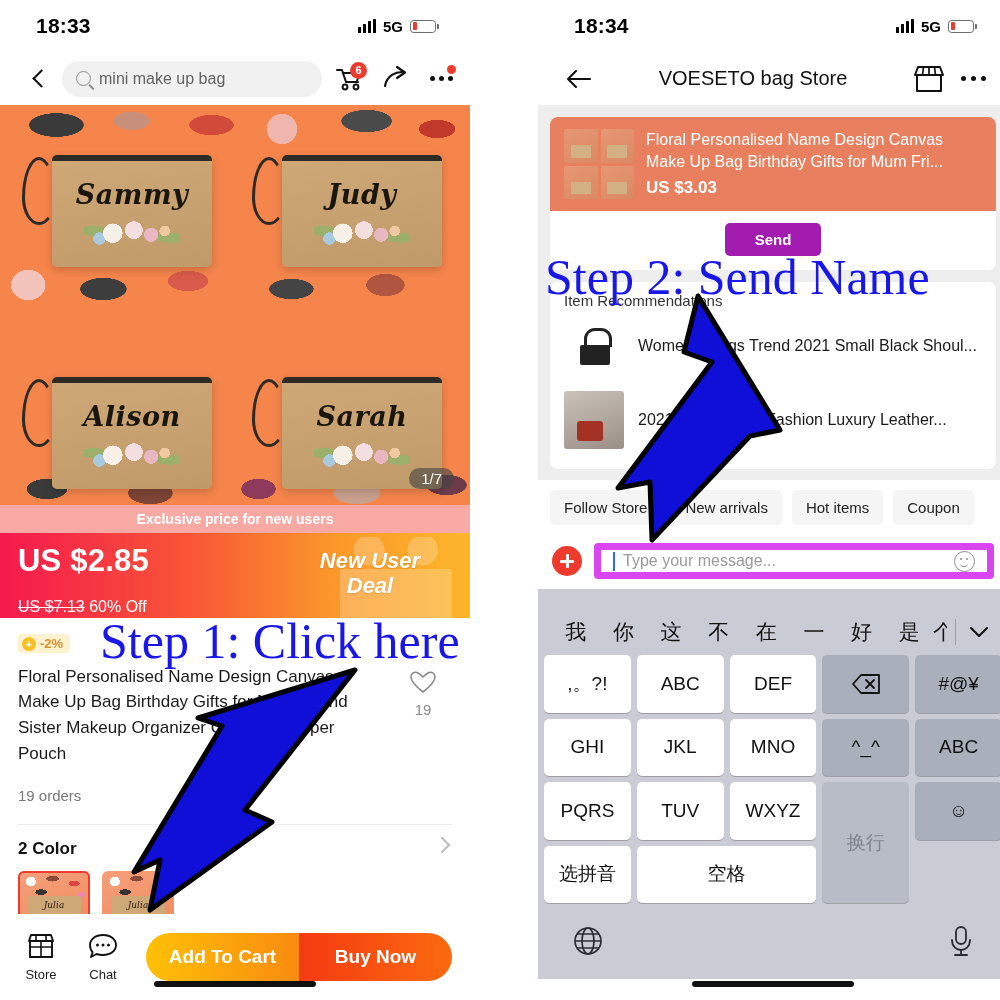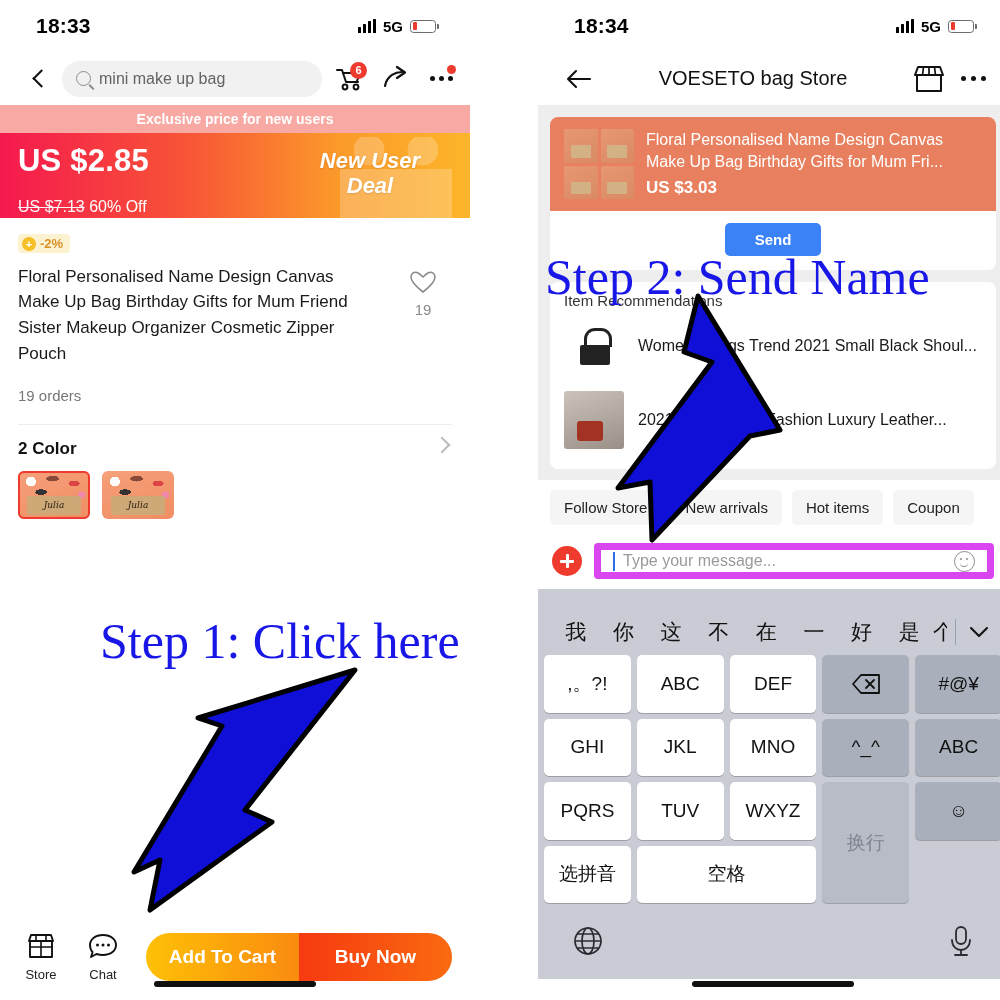--- a/index.html
+++ b/index.html
@@ -146,21 +146,21 @@
   .prodcard { background:#fff; border-radius:8px; overflow:hidden; }
   .prodrow { background:#e8805f; display:flex; padding:12px 14px; gap:12px; }
   .prodthumb { width:70px; height:70px; flex:0 0 auto; border-radius:3px; background:#e8805f;
      display:grid; grid-template-columns:1fr 1fr; grid-template-rows:1fr 1fr; gap:3px; }
   .prodthumb i { display:block; background:linear-gradient(150deg,#e79773,#d98a63); border-radius:2px; position:relative; }
   .prodthumb i::after { content:""; position:absolute; left:20%; bottom:14%; width:60%; height:38%; background:#d3b184; border-radius:1px; }
   .prodinfo { flex:1; min-width:0; }
   .prodname { font-size:16px; line-height:1.38; color:#fff; }
   .prodprice { font-size:17px; font-weight:bold; color:#fff; margin-top:5px; }
   .sendrow { padding:12px 0 14px 0; display:flex; justify-content:center; }
-  .sendbtn { background:#3b82f6; color:#fff; font-size:15px; font-weight:bold; border-radius:5px; padding:8px 30px; border:none; }
+  .sendbtn { background:#a21caf; color:#fff; font-size:15px; font-weight:bold; border-radius:5px; padding:8px 30px; border:none; }
 
   .recbox { margin-top:12px; background:#fff; border-radius:8px; padding:10px 14px 12px 14px; }
   .rechead { font-size:15px; color:#333; }
   .recitem { display:flex; align-items:center; gap:14px; padding:8px 0; }
   .recthumb { width:60px; height:58px; flex:0 0 auto; border-radius:3px; background:#fff; position:relative; overflow:hidden; }
   .recthumb.bag1::after { content:""; position:absolute; left:16px; bottom:10px; width:30px; height:20px; background:#222; border-radius:2px; }
   .recthumb.bag1::before { content:""; position:absolute; left:20px; bottom:28px; width:22px; height:16px; border:3px solid #222; border-bottom:none; border-radius:11px 11px 0 0; }
   .recthumb.bag2 { background:linear-gradient(160deg,#cbc3ba,#9a8f86); }
   .recthumb.bag2::after { content:""; position:absolute; left:13px; bottom:8px; width:26px; height:20px; background:#a33225; border-radius:3px; }
   .rectext { font-size:16px; line-height:1.32; color:#1a1a1a; }
@@ -243,20 +243,44 @@
       </svg>
     </div>
     <div class="navicon dots3">
       <b></b>
         <b></b>
         <b></b>
       <div class="dot-red"></div>
     </div>
   </div>
 
+  <div class="hero">
+    <div class="hero-bg"></div>
+    <div class="pouch" style="left:52px; top:50px;">
+      <div class="strap"></div>
+      <div class="nm">Sammy</div>
+      <div class="flow"></div>
+    </div>
+    <div class="pouch" style="left:282px; top:50px;">
+      <div class="strap"></div>
+      <div class="nm">Judy</div>
+      <div class="flow"></div>
+    </div>
+    <div class="pouch" style="left:52px; top:272px;">
+      <div class="strap"></div>
+      <div class="nm">Alison</div>
+      <div class="flow"></div>
+    </div>
+    <div class="pouch" style="left:282px; top:272px;">
+      <div class="strap"></div>
+      <div class="nm">Sarah</div>
+      <div class="flow"></div>
+    </div>
+    <div class="idx">1/7</div>
+  </div>
 
   <div class="excl">Exclusive price for new users</div>
 
   <div class="pricebar">
     <div class="gift"></div>
     <div class="bigprice">US $2.85</div>
     <div class="subprice">
       <s>US $7.13</s>
       <span>60% Off</span>
     </div>

